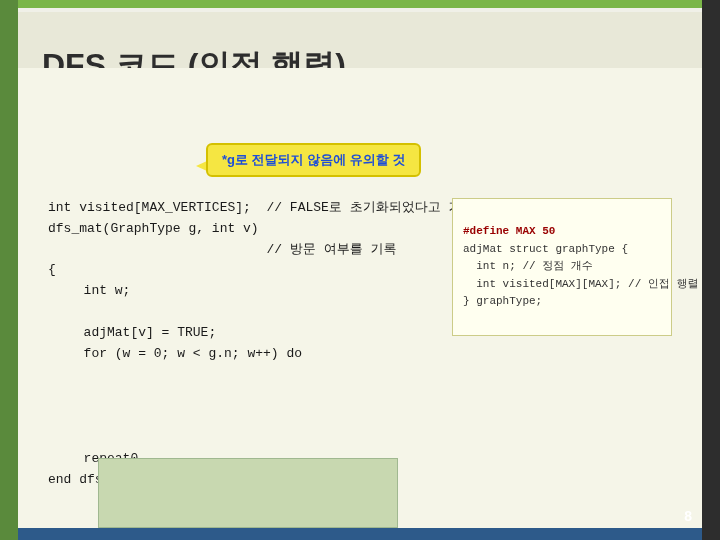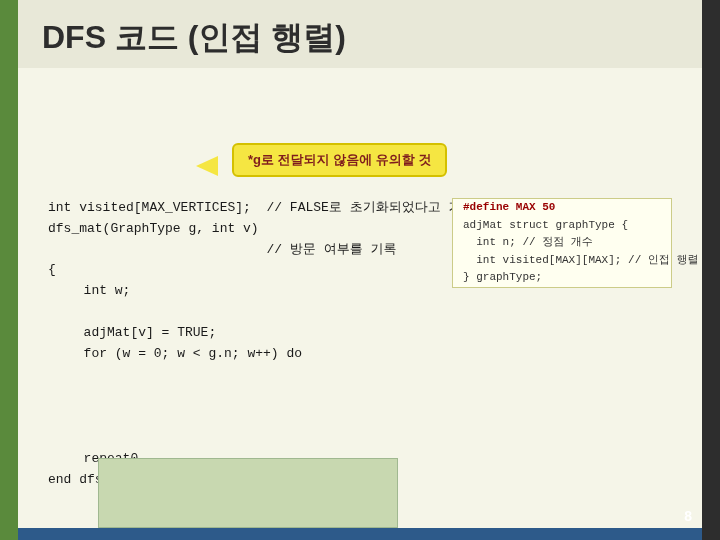--- a/index.html
+++ b/index.html
@@ -57,27 +57,27 @@
       bottom: 0;
       left: 18px;
       right: 18px;
       height: 12px;
       background: #2d5a8a;
     }
 
     
     .title-area {
       position: absolute;
-      top: 0;
+      top: 12px;
       left: 18px;
       right: 18px;
       height: 76px;
       background: #e8e8d8;
       display: flex;
-      align-items: center;
+      align-items: flex-end;
       padding-left: 24px;
     }
 
     .title-text {
       font-size: 32px;
       font-weight: bold;
       color: #2d2d2d;
       font-family: Arial, sans-serif;
     }
 
@@ -89,28 +89,28 @@
       right: 18px;
       bottom: 12px;
       background: #f5f5e8;
       padding: 10px 20px 10px 20px;
     }
 
     
     .callout-box {
       position: absolute;
       top: 75px;
-      left: 214px;
+      left: 188px;
       background: #f5e642;
       border: 2px solid #d4c000;
       border-radius: 6px;
       padding: 6px 14px;
       font-size: 13px;
       font-weight: bold;
-      color: #7f1d1d;
+      color: #1d4ed8;
       z-index: 10;
       white-space: nowrap;
     }
 
     
     .callout-arrow {
       position: absolute;
       top: 88px;
       left: 178px;
       width: 0;
@@ -156,21 +156,21 @@
     }
 
     
     .info-box {
       position: absolute;
       top: 130px;
       right: 30px;
       width: 220px;
       background: #fffff0;
       border: 1px solid #cccc88;
-      padding: 0 10px;
+      padding: 24px 10px;
       font-family: 'Courier New', monospace;
       font-size: 11px;
       line-height: 1.6;
       color: #333;
       z-index: 10;
     }
 
     .info-box-title {
       font-weight: bold;
       color: #990000;

